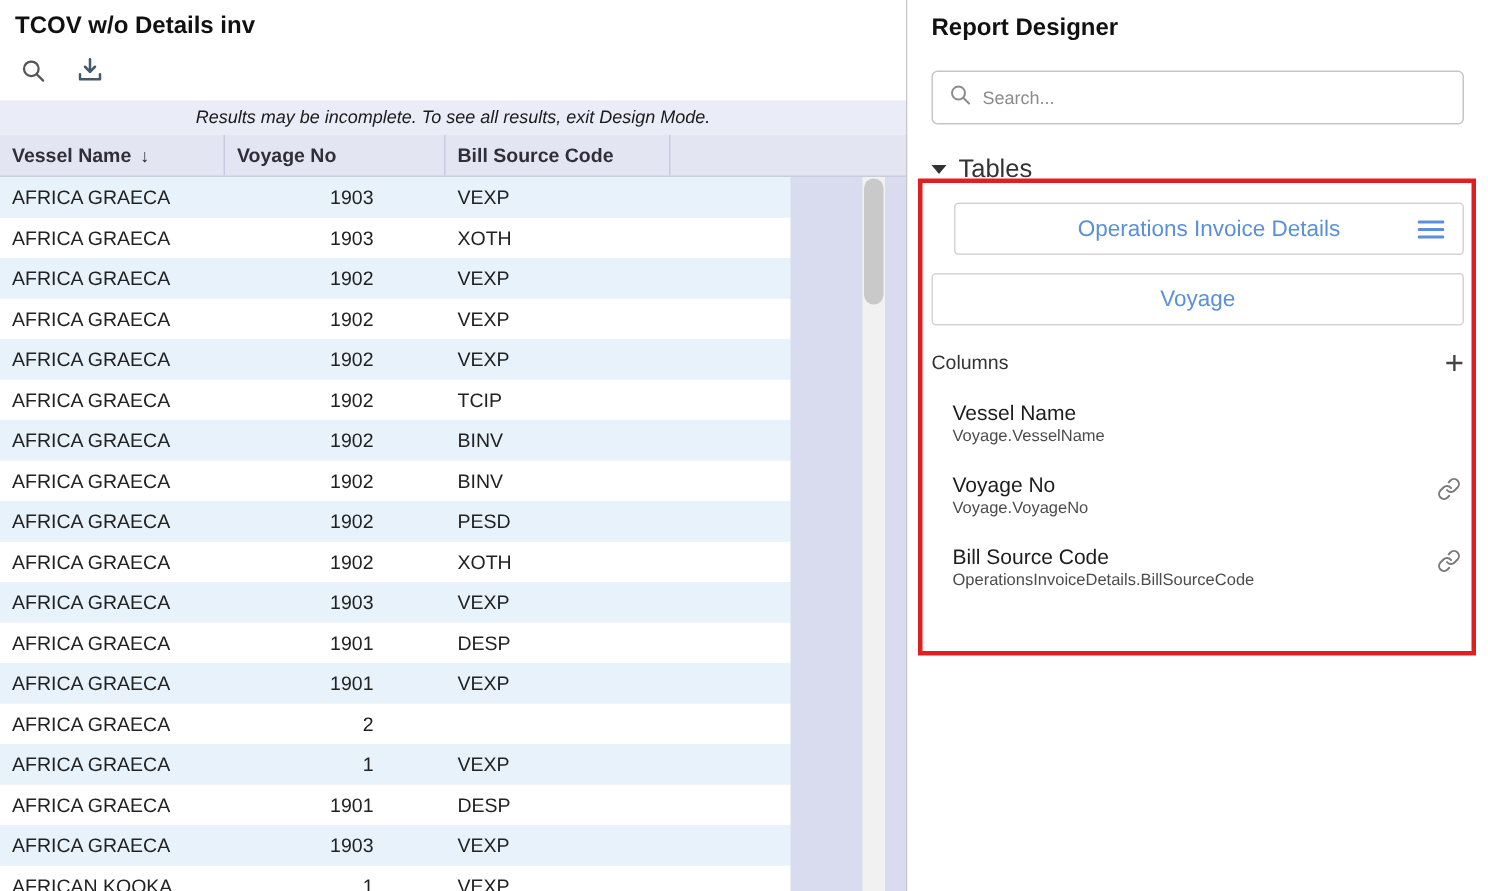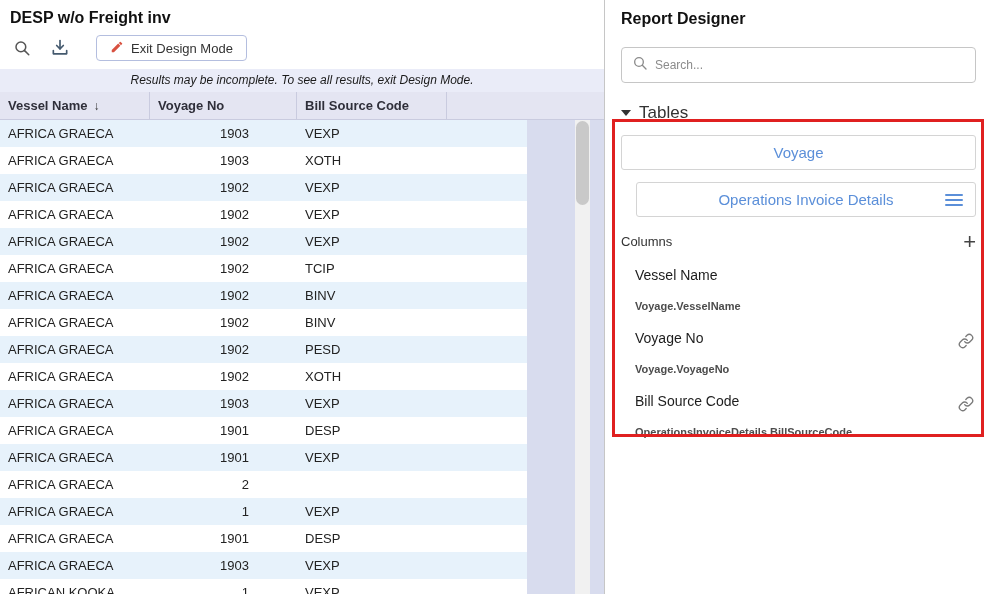--- a/index.html
+++ b/index.html
@@ -62,56 +62,48 @@
           color:#5b8fd9; font-size:15px; cursor:pointer; background:#fff; }
   .tbtn.sub { margin-left:31px; }
   .burger { position:absolute; right:12px; top:50%; transform:translateY(-50%); display:flex; cursor:pointer; }
 
   .cols-head { display:flex; align-items:center; justify-content:space-between;
                margin:17px 16px 0; font-size:13px; color:#333; }
   .plus { font-size:22px; font-weight:normal; color:#444; line-height:14px; cursor:pointer; }
 
   .col-item { position:relative; margin:18px 16px 0 30px; cursor:pointer; }
   .col-name { font-size:14px; color:#1d1d1d; }
-  .col-src { font-size:11px; color:#4c4c4c; margin-top:17px;font-weight:bold; }
+  .col-src { font-size:11px; color:#4c4c4c; margin-top:2px; }
   .col-link { position:absolute; right:2px; top:3px; }
 
   .highlight { position:absolute; left:7px; top:119px; width:372px; height:318px;
                border:3px solid #e02020; pointer-events:none; }
 </style>
 </head>
 <body>
 
 <div class="app">
 
   <div class="left">
-    <div class="lp-title">DESP w/o Freight inv</div>
+    <div class="lp-title">TCOV w/o Details inv</div>
 
     <div class="toolbar">
       <span class="icon-btn">
         <svg width="18" height="18" viewBox="0 0 24 24" fill="none" stroke="#555" stroke-width="2" stroke-linecap="round">
           <circle cx="10.5" cy="10.5" r="6.5"></circle>
             <line x1="15.5" y1="15.5" x2="21" y2="21"></line>
         </svg>
       </span>
       <span class="icon-btn">
         <svg width="20" height="20" viewBox="0 0 24 24" fill="none" stroke="#44596e" stroke-width="2" stroke-linecap="round" stroke-linejoin="round">
           <path d="M12 3v10"></path>
             <path d="M8 9l4 4 4-4"></path>
             <path d="M4 15v4h16v-4"></path>
         </svg>
       </span>
-      <button class="exit-btn">
-        <span>
-          <svg width="14" height="14" viewBox="0 0 24 24" fill="#d85140">
-            <path d="M3 17.25V21h3.75L17.81 9.94l-3.75-3.75L3 17.25zM20.71 7.04a1 1 0 0 0 0-1.41l-2.34-2.34a1 1 0 0 0-1.41 0l-1.83 1.83 3.75 3.75 1.83-1.83z"></path>
-          </svg>
-        </span>
-        <span>Exit Design Mode</span>
-      </button>
     </div>
 
     <div class="notice">Results may be incomplete. To see all results, exit Design Mode.</div>
 
     <div class="grid-area">
       <div class="grid-header">
         <div class="hc hc0">
           <span>Vessel Name</span>
           <span class="sort">↓</span>
         </div>
@@ -230,37 +222,37 @@
           <circle cx="10.5" cy="10.5" r="6.5"></circle>
             <line x1="15.5" y1="15.5" x2="21" y2="21"></line>
         </svg>
       </span>
       <input placeholder="Search..." style="">
     </div>
 
     <div class="sect">
       <span class="tri"></span>
       <span>Tables</span>
-    </div>
-
-    <div class="tbtn">
-      <span>Voyage</span>
     </div>
 
     <div class="tbtn sub">
       <span>Operations Invoice Details</span>
       <span class="burger">
         <svg width="18" height="14" viewBox="0 0 18 14" stroke="#5b8fd9" stroke-width="2" stroke-linecap="round">
           <line x1="1" y1="2" x2="17" y2="2"></line>
             <line x1="1" y1="7" x2="17" y2="7"></line>
             <line x1="1" y1="12" x2="17" y2="12"></line>
         </svg>
       </span>
     </div>
 
+    <div class="tbtn">
+      <span>Voyage</span>
+    </div>
+
     <div class="cols-head">
       <span>Columns</span>
       <span class="plus">+</span>
     </div>
 
     <div id="columns-list">
         <div class="col-item">
           <div class="col-name">Vessel Name</div>
           <div class="col-src">Voyage.VesselName</div>
         </div>

